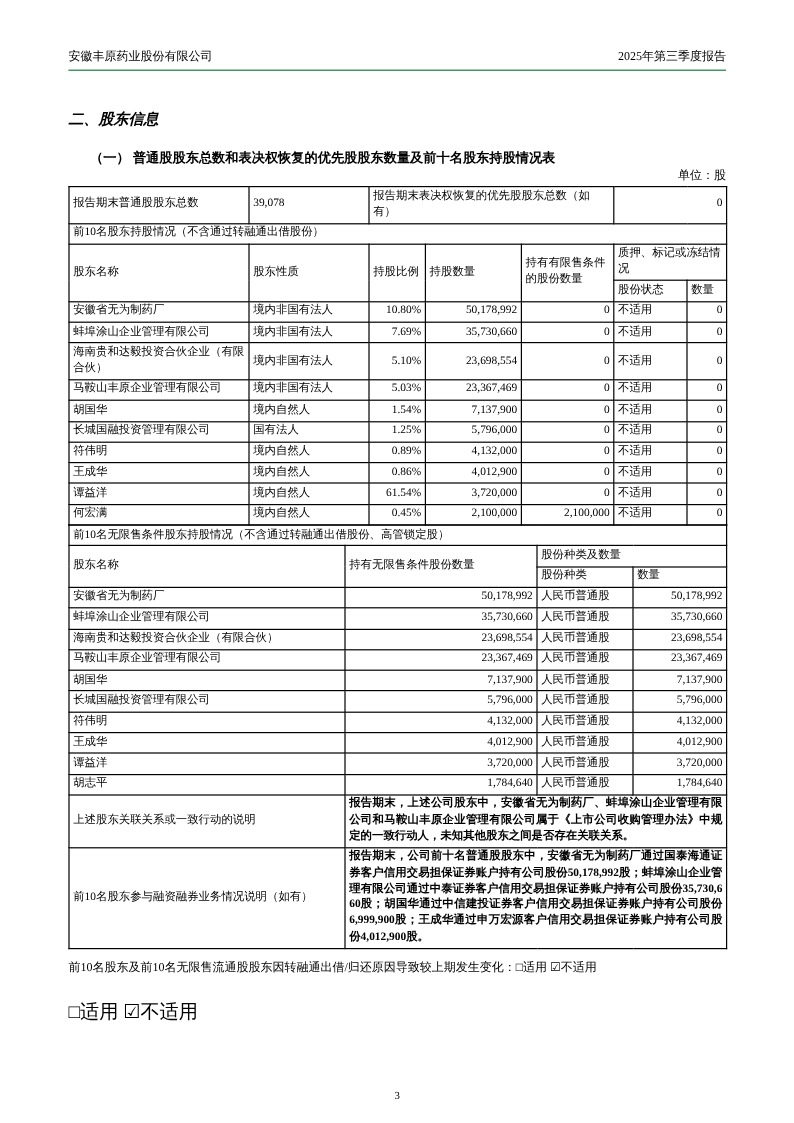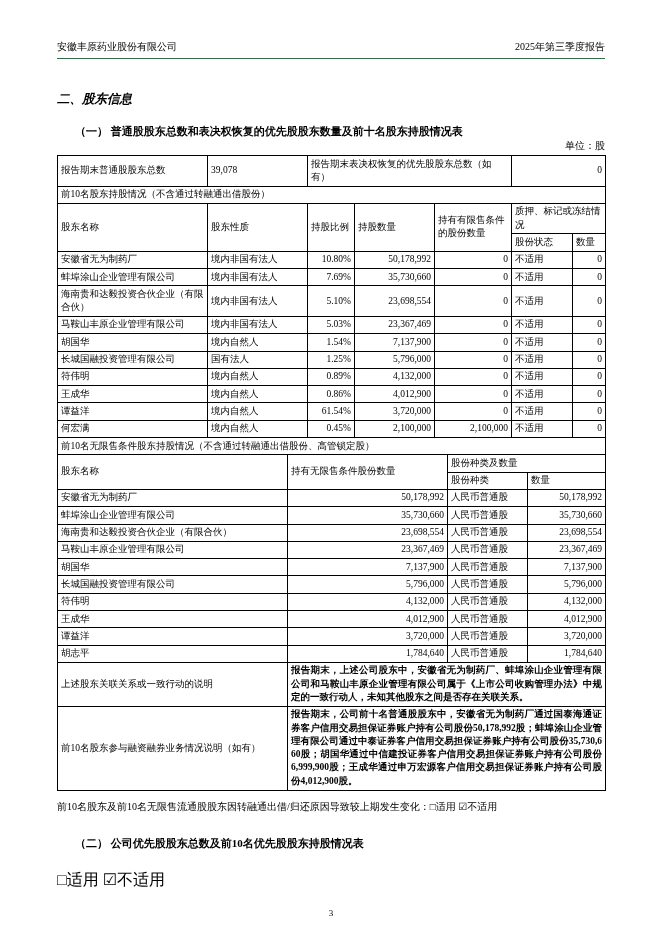--- a/index.html
+++ b/index.html
@@ -291,17 +291,16 @@
       </tr>
       <tr>
         <td class="l">前10名股东参与融资融券业务情况说明（如有）</td>
         <td class="note-text" colspan="3">报告期末，公司前十名普通股股东中，安徽省无为制药厂通过国泰海通证券客户信用交易担保证券账户持有公司股份50,178,992股；蚌埠涂山企业管理有限公司通过中泰证券客户信用交易担保证券账户持有公司股份35,730,660股；胡国华通过中信建投证券客户信用交易担保证券账户持有公司股份6,999,900股；王成华通过申万宏源客户信用交易担保证券账户持有公司股份4,012,900股。</td>
       </tr>
     </tbody>
   </table>
 
   <div class="footnote">前10名股东及前10名无限售流通股股东因转融通出借/归还原因导致较上期发生变化：□适用 ☑不适用</div>
 
-  <div class="sec2-title">（二） 公司优先股股东总数及前10名优先股股东持股情况表</div>
   <div class="applic">□适用 ☑不适用</div>
 
   <div class="page-num">3</div>
 </div>
 
 </body></html>

